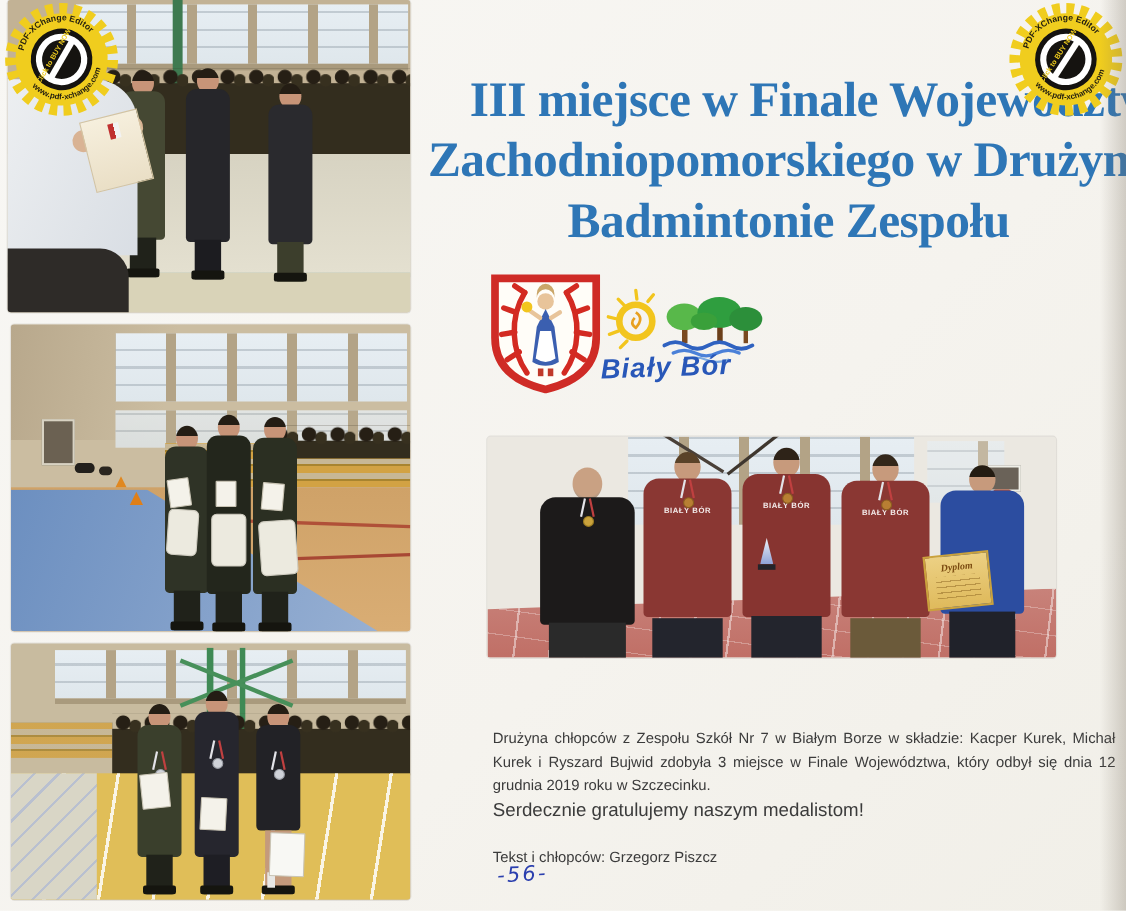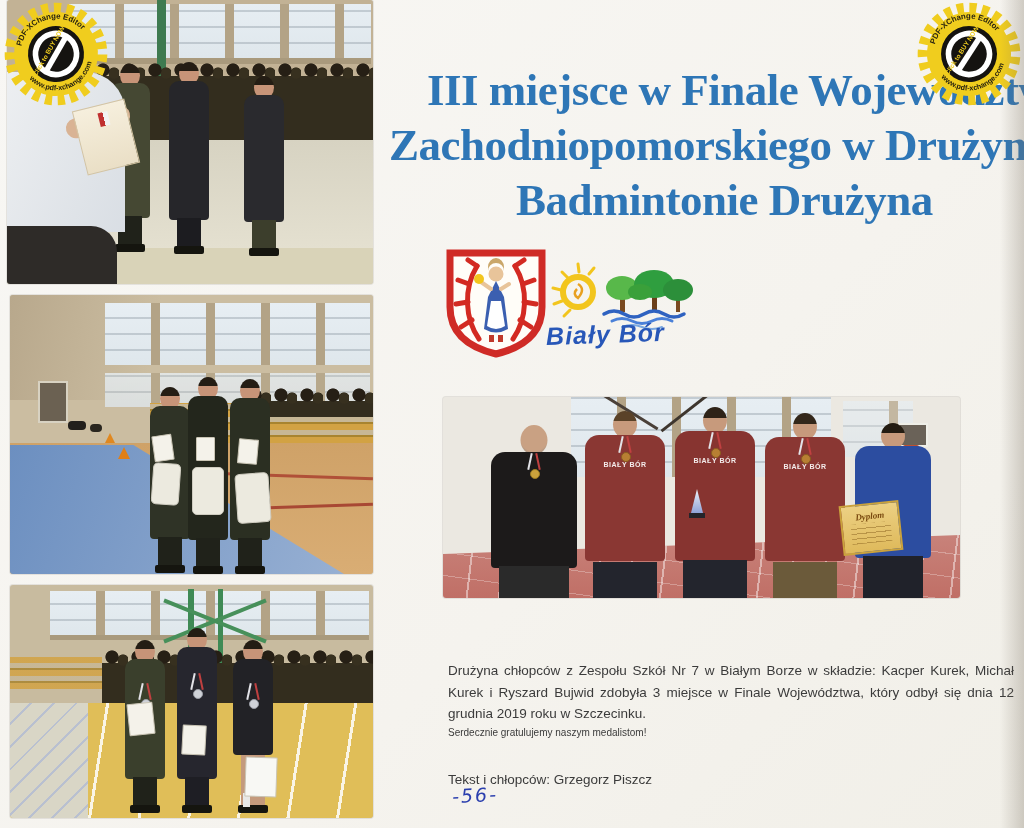--- a/index.html
+++ b/index.html
@@ -60,21 +60,21 @@
   .shirt-text{position:absolute;left:0;right:0;top:26px;text-align:center;font-size:7px;font-weight:bold;
     color:rgba(255,255,255,.9);letter-spacing:.5px;font-family:"Liberation Sans",sans-serif}
 
   
   .headline{position:absolute;white-space:nowrap;font-family:"Liberation Serif",serif;font-weight:bold;
     font-size:45px;color:#2e76b6;letter-spacing:-0.5px}
 
   
   #article{position:absolute;left:448px;top:660px;width:566px;color:#3b3b3b;font-size:13.5px;line-height:21.5px}
   #article .para{text-align:justify;margin:0}
-  #congrats{position:absolute;left:448px;top:727px;color:#3b3b3b;font-size:10px}
+  #congrats{position:absolute;left:448px;top:727px;color:#3b3b3b;font-size:17px}
   #credit{position:absolute;left:448px;top:772px;color:#3b3b3b;font-size:13.5px}
   #page-number{position:absolute;left:452px;top:784px;color:#2b3fae;font-size:19px;font-style:italic;
     letter-spacing:2px;transform:rotate(-3deg);font-family:"DejaVu Sans",sans-serif}
 
   
   #town-name{position:absolute;left:546px;top:320px;font-size:25px;font-weight:bold;font-style:italic;
     color:#2857b8;transform:rotate(-2deg);letter-spacing:1px}
 
   
   .stamp{position:absolute;width:112px;height:112px}
@@ -200,21 +200,21 @@
   <span class="md" style="left:236px;top:98px">
       <b></b>
     </span>
   <i class="ab card" style="left:118px;top:118px;width:24px;height:30px;transform:rotate(-6deg)"></i>
   <i class="ab card" style="left:172px;top:140px;width:22px;height:28px;transform:rotate(3deg)"></i>
   <i class="ab card" style="left:235px;top:172px;width:30px;height:38px;transform:rotate(2deg);background:#f8f8f4"></i>
 </div>
 
 <h1 class="headline" style="left:427px;top:64px;margin:0">III miejsce w Finale Województwa</h1>
 <h1 class="headline" style="left:389px;top:119px;margin:0">Zachodniopomorskiego w Drużynowym</h1>
-<h1 class="headline" style="left:516px;top:174px;margin:0">Badmintonie Drużyna</h1>
+<h1 class="headline" style="left:516px;top:174px;margin:0">Badmintonie Zespołu</h1>
 
 <svg class="ab" style="left:446px;top:249px" width="100" height="110" viewBox="0 0 100 110">
   <path d="M4,4 H96 V58 Q96 94 50 105 Q4 94 4 58 Z" fill="#fffdf8" stroke="#cf2b26" stroke-width="7"></path>
   <g stroke="#d32a22" stroke-width="5" stroke-linecap="round" fill="none">
     <path d="M33,90 C19,70 17,40 31,17"></path>
     <path d="M31,17 l-9,-6"></path>
       <path d="M23,35 l-11,-4"></path>
       <path d="M22,53 l-12,2"></path>
       <path d="M26,71 l-11,7"></path>
     <path d="M67,90 C81,70 83,40 69,17"></path>

